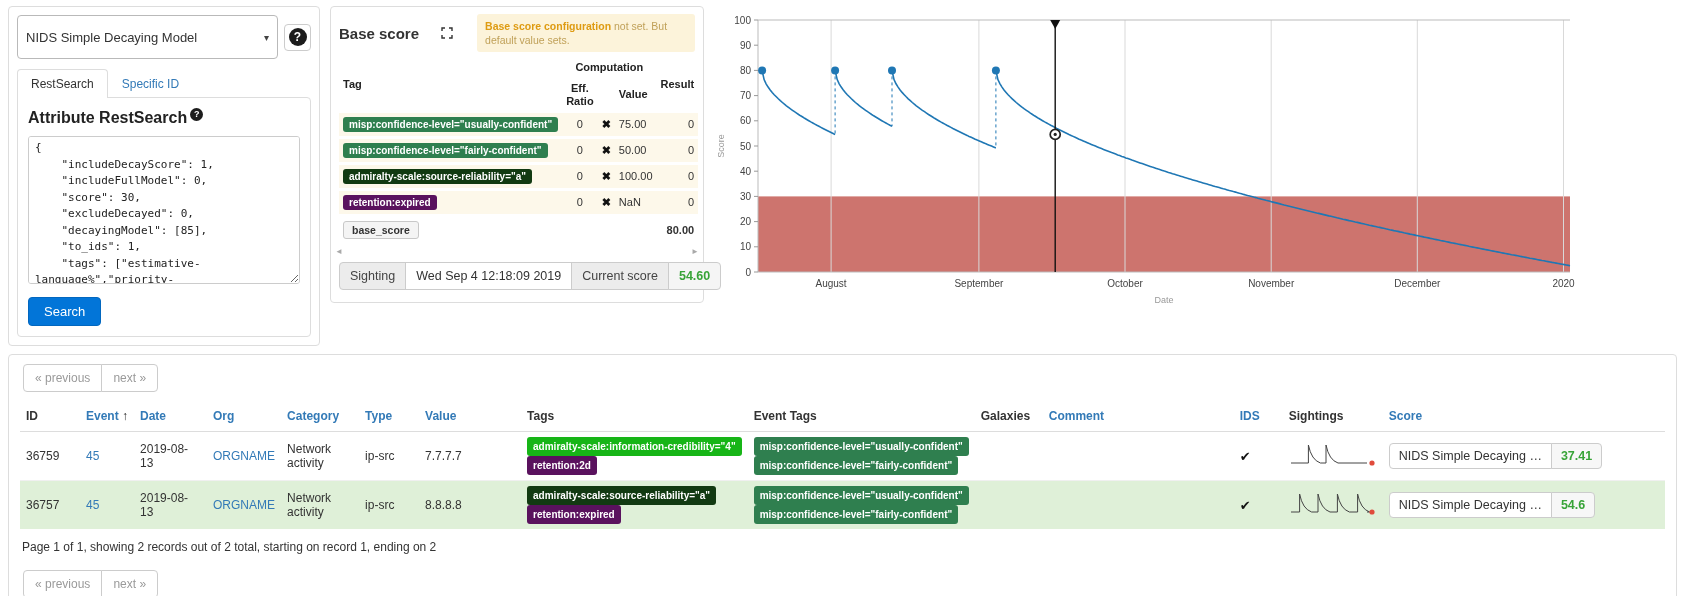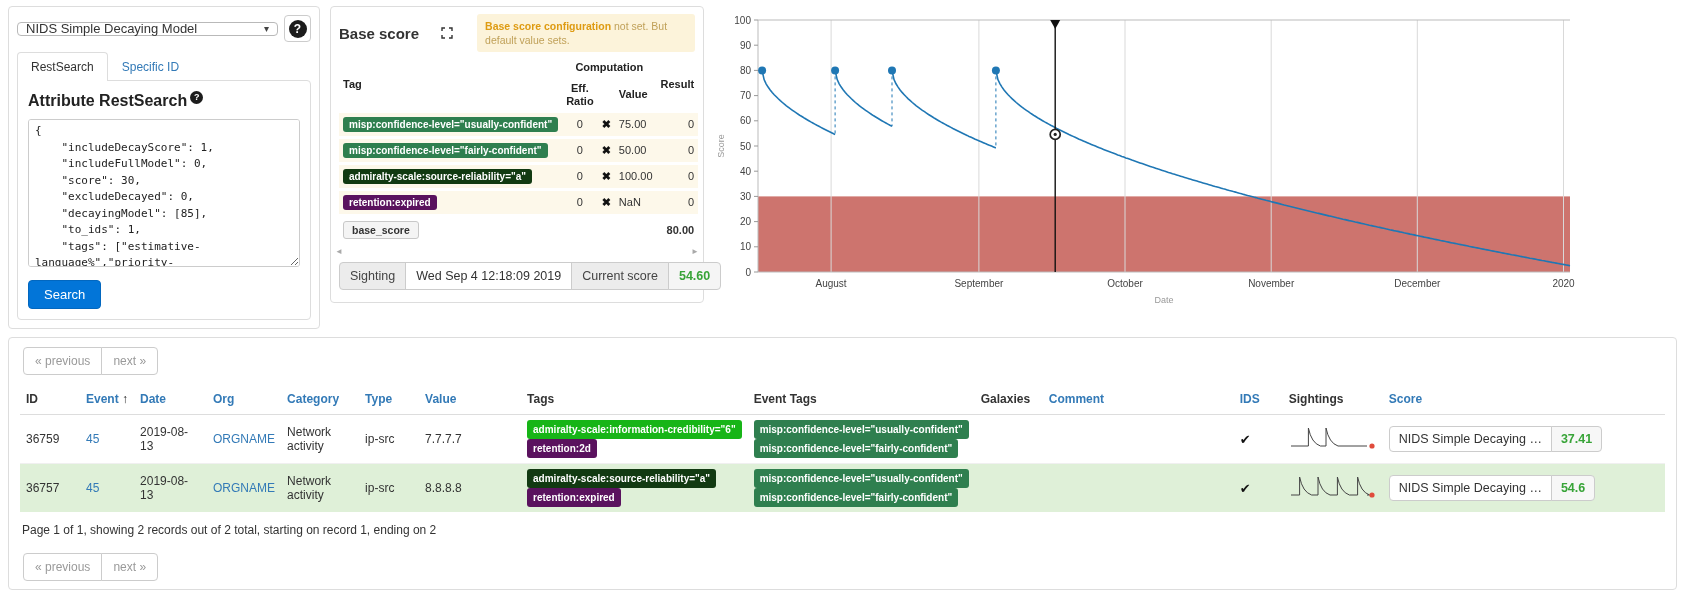--- a/index.html
+++ b/index.html
@@ -8,21 +8,21 @@
     width:1685px;height:596px;overflow:hidden;background:#fff;color:#333;
     font-family:"Liberation Sans",sans-serif;font-size:13px;
   }
   svg text{font-family:"Liberation Sans",sans-serif}
   .top{display:flex;align-items:flex-start;gap:10px;padding:6px 8px 2px}
   .panel{border:1px solid #ddd;border-radius:4px;background:#fff}
 
   
   .left-panel{width:312px;padding:8px;flex:none}
   .select-row{display:flex;gap:6px;align-items:center}
-  .select{flex:1;border:1px solid #b9b9b9;border-radius:4px;height:14px;display:flex;align-items:center;
+  .select{flex:1;border:1px solid #b9b9b9;border-radius:4px;height:44px;display:flex;align-items:center;
           justify-content:space-between;padding:0 8px;background:#fff;cursor:pointer;font-size:13px}
   .caret{color:#444;font-size:10px;margin-left:6px}
   .help-btn{width:27px;height:27px;border:1px solid #ccc;background:#fff;border-radius:4px;display:flex;
             align-items:center;justify-content:center;padding:0;cursor:pointer;flex:none}
   .qmark{display:inline-flex;width:18px;height:18px;border-radius:50%;background:#1c1c1c;color:#fff;
          font-weight:bold;font-size:12px;align-items:center;justify-content:center;line-height:1}
   .qmark.small{width:13px;height:13px;font-size:9px;margin-left:3px;vertical-align:super}
   .tabs{display:flex;margin-top:10px}
   .tab{padding:7px 13px;font-size:12px;color:#337ab7;cursor:pointer;border:1px solid transparent;
        border-bottom:none;margin-bottom:-1px;border-radius:4px 4px 0 0}
@@ -297,21 +297,21 @@
     <tbody>
         <tr>
           <td>36759</td>
           <td><a class="link">45</a></td>
           <td>2019-08-13</td>
           <td><a class="link">ORGNAME</a></td>
           <td>Network activity</td>
           <td>ip-src</td>
           <td>7.7.7.7</td>
           <td class="badge-stack">
-            <div><span class="tag-badge" style="background:#17b517">admiralty-scale:information-credibility="6"</span></div>
+            <div><span class="tag-badge" style="background:#17b517">admiralty-scale:information-credibility="4"</span></div>
             <div><span class="tag-badge" style="background:#5a125e">retention:2d</span></div>
           </td>
           <td class="badge-stack">
             <div><span class="tag-badge" style="background:#2f7f4f">misp:confidence-level="usually-confident"</span></div>
             <div><span class="tag-badge" style="background:#2f7f4f">misp:confidence-level="fairly-confident"</span></div>
           </td>
           <td></td>
           <td></td>
           <td class="ids-check">✔</td>
           <td><svg width="88" height="30" viewBox="0 0 88 30">

